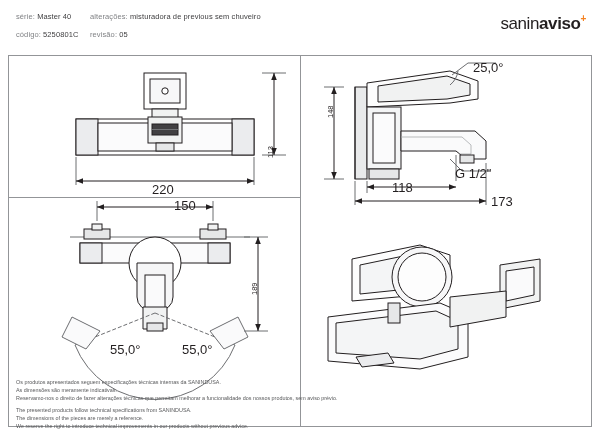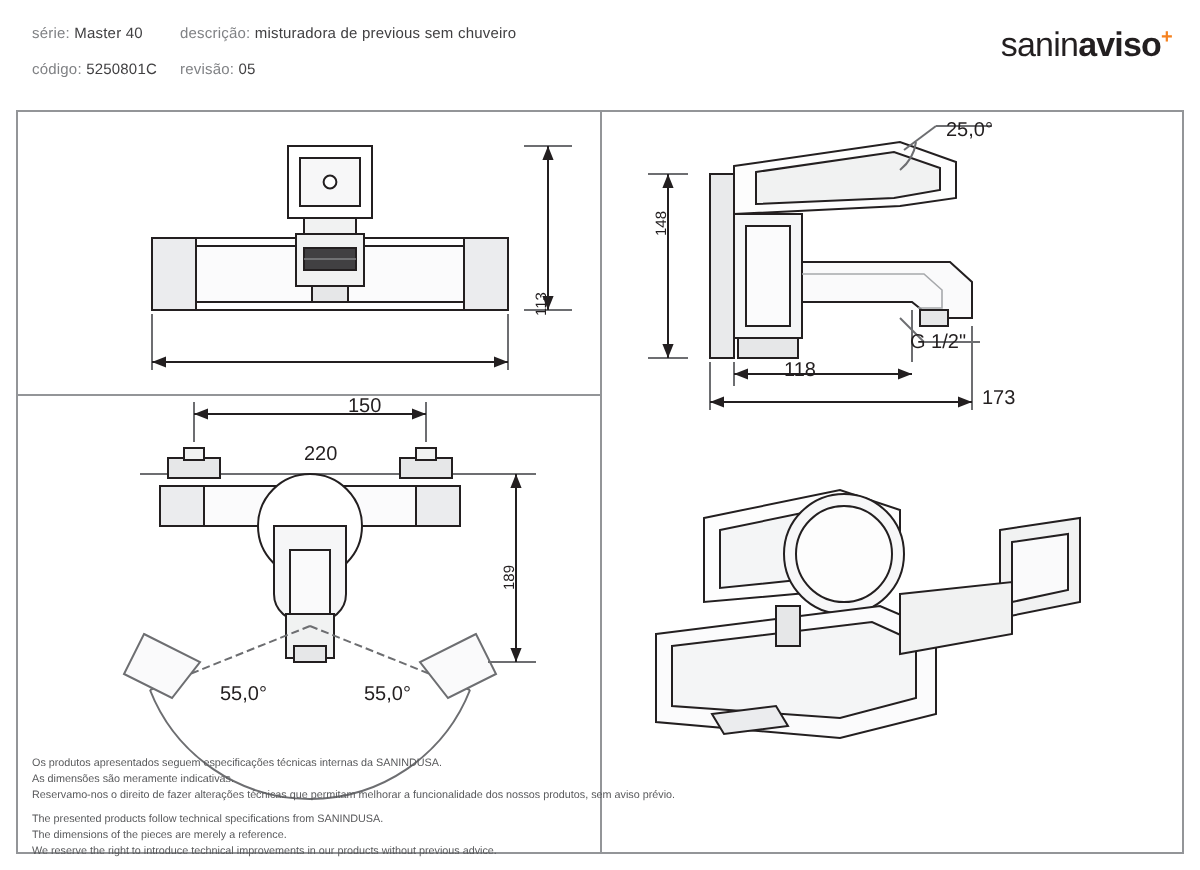--- a/index.html
+++ b/index.html
@@ -70,21 +70,21 @@
     position: absolute;
     left: 8px;
     top: 197px;
     width: 292px;
     height: 1px;
     background: #939598;
   }
 
   .dimtext {
     position: absolute;
-    font-size: 10px;
+    font-size: 13px;
     color: #231f20;
     white-space: nowrap;
   }
   .dimtext-v {
     position: absolute;
     font-size: 7.5px;
     color: #231f20;
     white-space: nowrap;
     transform-origin: 0 0;
     transform: rotate(-90deg);
@@ -108,21 +108,21 @@
 </head>
 <body>
 
 <div id="page">
 
   <div class="hdr-line" style="left:16px; top:12px;">
     <span class="hdr-label">série:</span>
     <span class="hdr-value">Master 40</span>
   </div>
   <div class="hdr-line" style="left:90px; top:12px;">
-    <span class="hdr-label">descrição:</span>
+    <span class="hdr-label">alterações:</span>
     <span class="hdr-value">misturadora de previous sem chuveiro</span>
   </div>
   <div class="hdr-line" style="left:16px; top:30px;">
     <span class="hdr-label">código:</span>
     <span class="hdr-value">5250801C</span>
   </div>
   <div class="hdr-line" style="left:90px; top:30px;">
     <span class="hdr-label">revisão:</span>
     <span class="hdr-value">05</span>
   </div>
@@ -172,21 +172,21 @@
 
         <line x1="274" y1="18" x2="274" y2="100"></line>
       </g>
       <g fill="#231f20">
         <polygon points="76,126 83,123.2 83,128.8"></polygon>
         <polygon points="254,126 247,123.2 247,128.8"></polygon>
         <polygon points="274,18 271.2,25 276.8,25"></polygon>
         <polygon points="274,100 271.2,93 276.8,93"></polygon>
       </g>
     </svg>
-    <div class="dimtext" style="left:152px; top:182px;margin-top:40px;">220</div>
+    <div class="dimtext" style="left:152px; top:182px;">220</div>
     <div class="dimtext-v" style="left:266px; top:158px;">113</div>
   </div>
 
   <div>
     <svg width="300" height="145" style="left:300px; top:55px;">
       <g fill="none" stroke="#231f20" stroke-width="1">
 
         <rect x="55" y="32" width="12" height="92" fill="#e9eaeb"></rect>
         <line x1="55" y1="32" x2="55" y2="124"></line>
 

